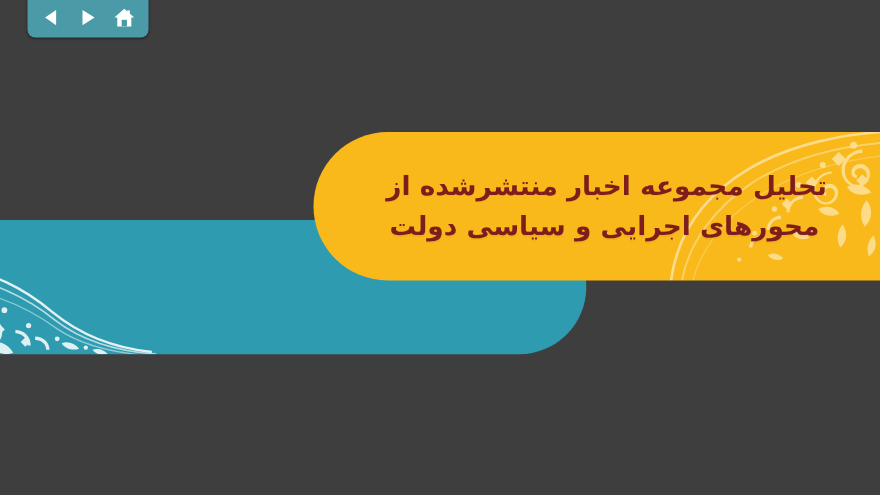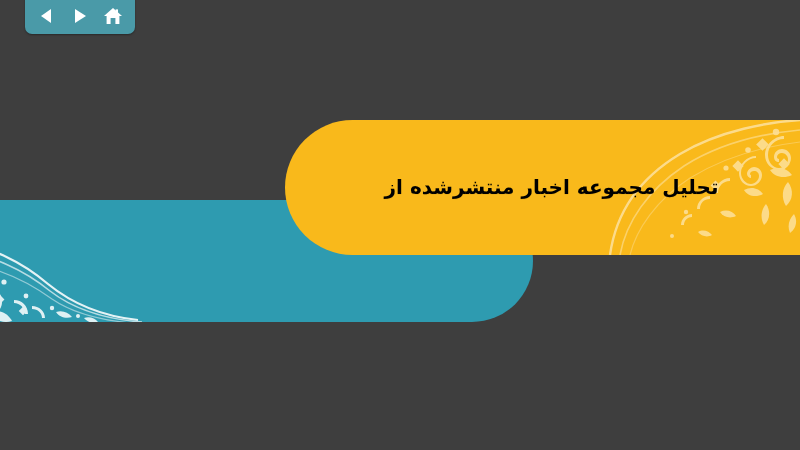--- a/index.html
+++ b/index.html
@@ -99,22 +99,22 @@
     display: flex;
     flex-direction: column;
     align-items: center;
     justify-content: center;
     direction: rtl;
     text-align: center;
     padding: 0 8px 0 22px;
     box-sizing: border-box;
   }
   .title-line {
-    color: #000000;
-    font-size: 20px;
+    color: #7f1d1d;
+    font-size: 24px;
     font-weight: bold;
     line-height: 1.52;
     white-space: nowrap;
     letter-spacing: 0;
     text-shadow: 0 1px 0 rgba(0,0,0,0.04);
   }
   
   .title-line.clipped {
     margin-right: -4px;
   }
@@ -182,20 +182,21 @@
         <path d="M150,92 c6,-3 13,-1 16,4 c-6,3 -13,1 -16,-4 z"></path>
         <path d="M128,112 c5,-3 11,-1 14,3 c-5,3 -11,1 -14,-3 z"></path>
         <path d="M218,62 c6,8 5,18 -2,24 c-5,-8 -4,-18 2,-24 z"></path>
         <path d="M196,84 c5,7 4,16 -2,21 c-4,-7 -3,-15 2,-21 z"></path>
         <path d="M224,94 c4,7 2,15 -4,19 c-3,-7 -1,-14 4,-19 z"></path>
       </g>
     </svg>
 
     <div class="title-text">
       <div class="title-line clipped">تحلیل مجموعه اخبار منتشرشده از</div>
+      <div class="title-line">محورهای اجرایی و سیاسی دولت</div>
     </div>
   </div>
 
   <div class="nav-toolbar">
     <div class="nav-btn">
       <span>
         <svg width="18" height="18" viewBox="0 0 18 18" aria-hidden="true">
           <polygon points="13,2 13,16 3,9" fill="#ffffff"></polygon>
         </svg>
       </span>

